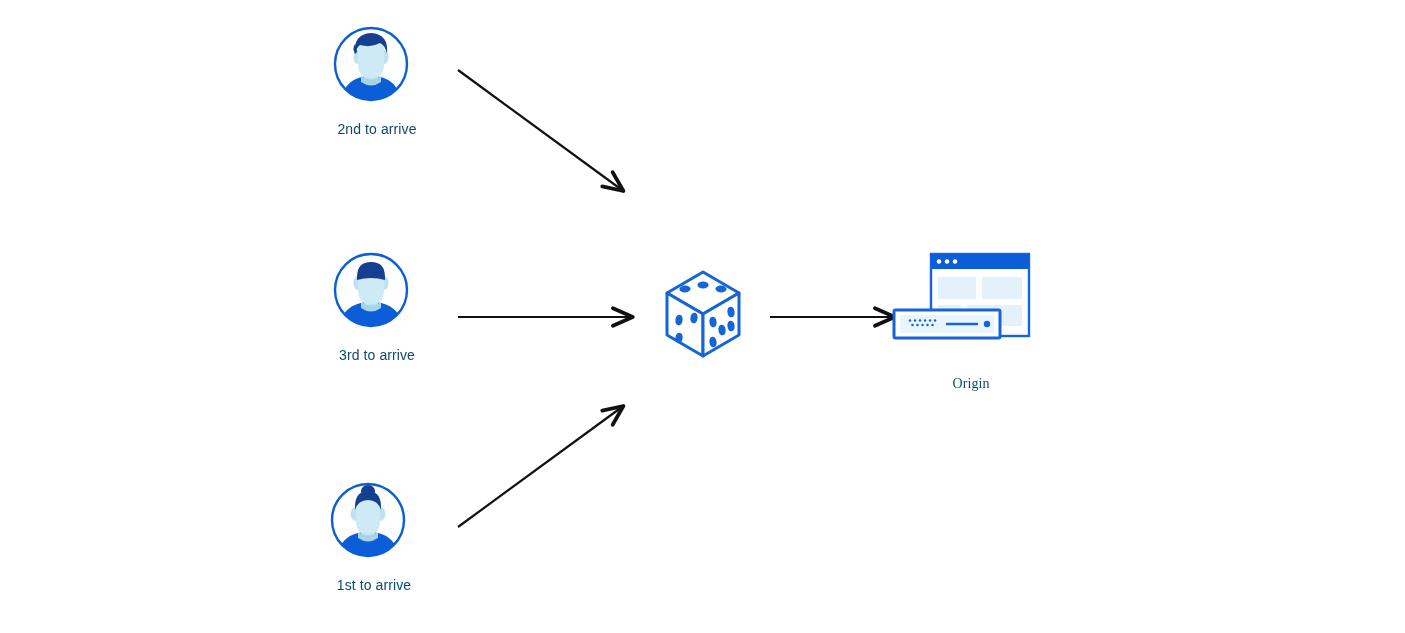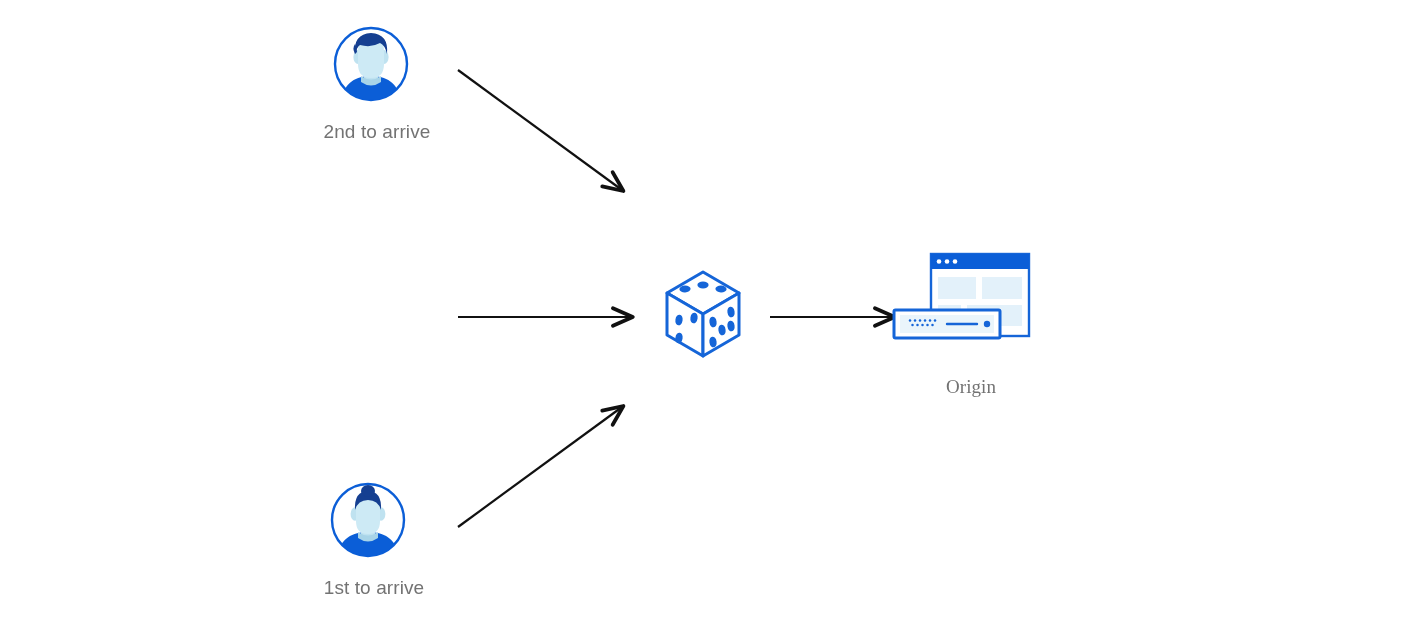--- a/index.html
+++ b/index.html
@@ -20,22 +20,22 @@
     width: 1405px;
     height: 633px;
   }
   .node {
     position: absolute;
     display: flex;
     flex-direction: column;
     align-items: center;
   }
   .node-label {
-    font-size: 19px;
-    color: #737373;
+    font-size: 14px;
+    color: #0c4a6e;
     font-family: "Liberation Sans", sans-serif;
     white-space: nowrap;
     letter-spacing: 0.1px;
     margin-left: 12px;
   }
   .avatar-node { width: 160px; }
   .avatar-node .node-label { margin-top: 13px; }
 
   .user-1 { left: 291px; top: 24px; }
   .user-2 { left: 291px; top: 250px; }
@@ -101,20 +101,42 @@
           <ellipse cx="53" cy="33" rx="4.6" ry="7" fill="#bfe2f0"></ellipse>
           <path d="M27 28 q0 -16 13 -16 q13 0 13 16 l0 12 q0 14 -13 14 q-13 0 -13 -14 Z" fill="#cdeaf5"></path>
           <path d="M24 30 q-2 -20 16 -21 q18 1 16 21 q-2 -9 -7 -11 q-9 5 -20 2 q-3 2 -5 9 Z" fill="#153f91"></path>
           <path d="M24 30 q-3 -6 0 -10 q2 4 2 8 Z" fill="#153f91"></path>
         </g>
       </svg>
     </div>
     <div class="node-label">2nd to arrive</div>
   </div>
 
+  <div class="node avatar-node user-2">
+    <div class="icon-box">
+      <svg width="80" height="80" viewBox="0 0 80 80" xmlns="http://www.w3.org/2000/svg">
+        <defs>
+          <clipPath id="clipB">
+              <circle cx="40" cy="40" r="36"></circle>
+            </clipPath>
+        </defs>
+        <circle cx="40" cy="40" r="36" fill="#ffffff" stroke="#0b5ed7" stroke-width="2.4"></circle>
+        <g clip-path="url(#clipB)">
+          <path d="M8 82 C8 60 23 52 40 52 C57 52 72 60 72 82 Z" fill="#0b5ed7"></path>
+          <path d="M33 44 h14 v13 h-14 Z" fill="#bfe2f0"></path>
+          <path d="M30 52 q10 7 20 0 l0 6 q-10 7 -20 0 Z" fill="#a8d4e8"></path>
+          <ellipse cx="27" cy="33" rx="4.6" ry="7" fill="#bfe2f0"></ellipse>
+          <ellipse cx="53" cy="33" rx="4.6" ry="7" fill="#bfe2f0"></ellipse>
+          <path d="M27 28 q0 -15 13 -15 q13 0 13 15 l0 12 q0 14 -13 14 q-13 0 -13 -14 Z" fill="#cdeaf5"></path>
+          <path d="M26 27 q0 -15 14 -15 q14 0 14 15 l0 3 q-14 -4 -28 0 Z" fill="#153f91"></path>
+        </g>
+      </svg>
+    </div>
+    <div class="node-label">3rd to arrive</div>
+  </div>
 
   <div class="node avatar-node user-3">
     <div class="icon-box">
       <svg width="80" height="80" viewBox="0 0 80 80" xmlns="http://www.w3.org/2000/svg">
         <defs>
           <clipPath id="clipC">
               <circle cx="40" cy="40" r="36"></circle>
             </clipPath>
         </defs>
         <circle cx="40" cy="40" r="36" fill="#ffffff" stroke="#0b5ed7" stroke-width="2.4"></circle>

